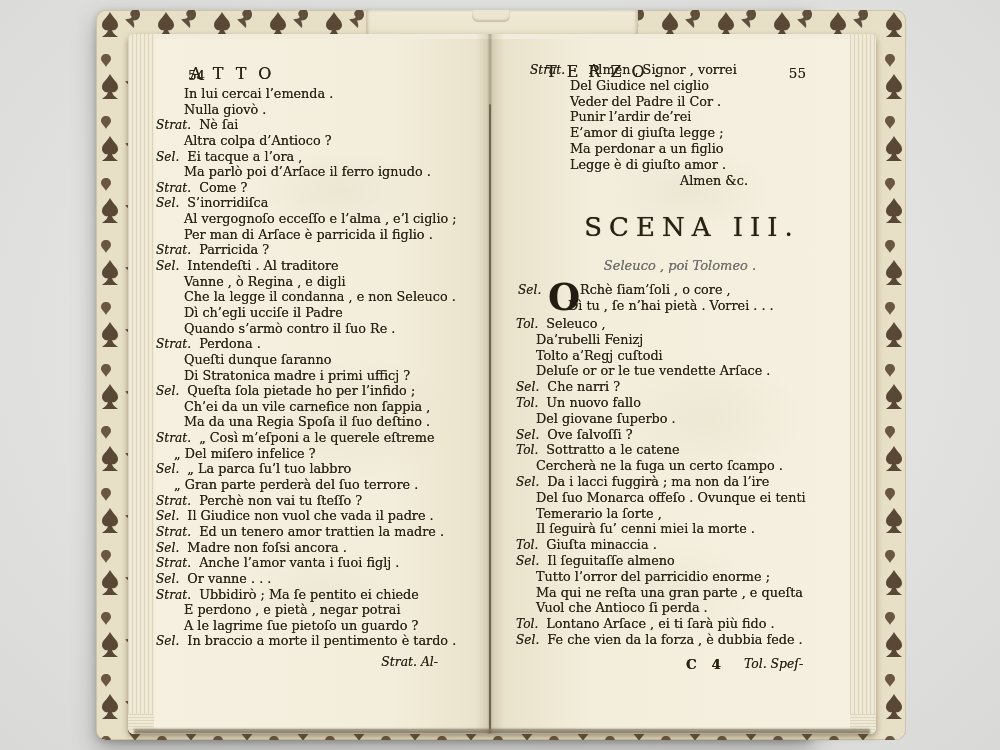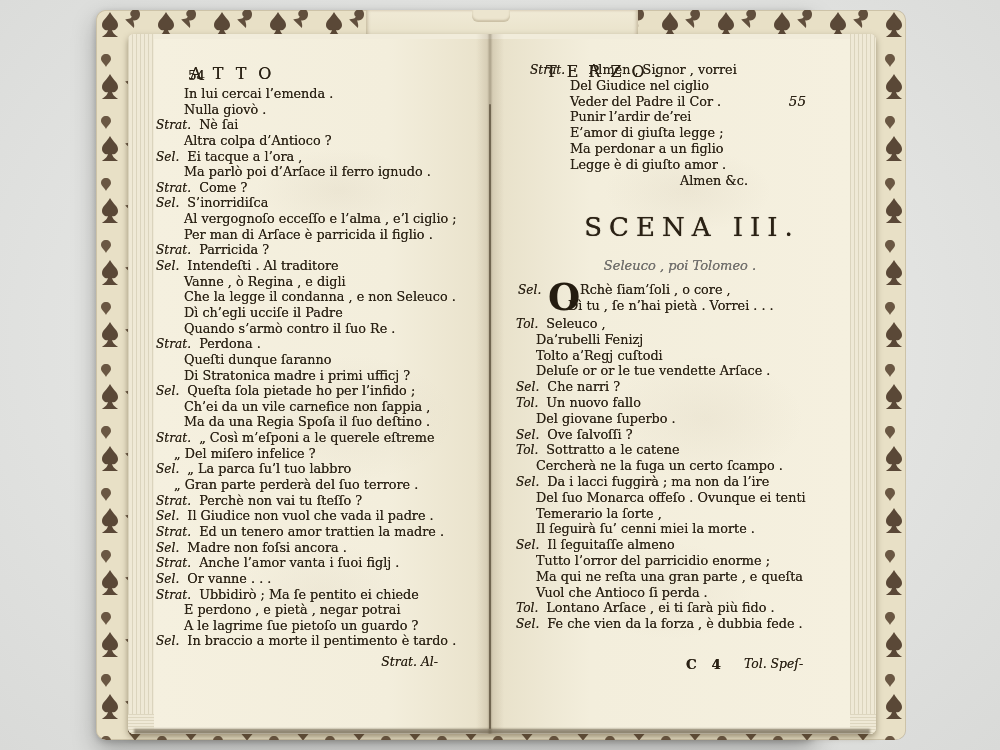--- a/index.html
+++ b/index.html
@@ -88,21 +88,21 @@
     text-shadow:0 0 .4px rgba(42,33,20,.75);
   }
   .header-left{position:absolute;left:28px;top:30px;width:334px;height:22px;}
   .pnum{font-size:13.5px;text-shadow:0 0 .4px rgba(42,33,20,.75);}
   .pnum-left{position:absolute;left:32px;top:3px;}
   .rtitle{display:block;text-align:left;font-size:16px;letter-spacing:12px;
           text-shadow:0 0 .6px rgba(42,33,20,.85);}
   .rtitle-left{padding-left:34px;}
   .header-right{position:absolute;left:388px;top:28px;width:300px;height:22px;}
   .rtitle-right{letter-spacing:10px;padding-left:30px;}
-  .pnum-right{position:absolute;right:10px;top:3px;font-style:italic;margin-top:28px;}
+  .pnum-right{position:absolute;right:10px;top:3px;}
   .aria-lines{position:absolute;left:388px;top:28px;width:310px;}
   .aria-lines .line{height:15.8px;line-height:15.8px;padding-left:14px;}
   .aria-lines .line .sp{margin-right:24px;}
   .aria-lines .line.aria-ind{padding-left:54px;}
   .aria-lines .line.aria-end{padding-left:86px;text-align:center;}
   .scena{
     position:absolute;left:388px;top:178px;width:300px;text-align:center;padding-left:26px;
     font-size:26px;letter-spacing:7px;color:#2a2114;
     text-shadow:0 0 .7px rgba(42,33,20,.9);
   }
@@ -238,20 +238,21 @@
           <div class="line"><span class="sp">Sel.</span><span class="vt">Che narri ?</span></div>
           <div class="line"><span class="sp">Tol.</span><span class="vt">Un nuovo fallo</span></div>
           <div class="line ind"><span class="vt">Del giovane ſuperbo .</span></div>
           <div class="line"><span class="sp">Sel.</span><span class="vt">Ove ſalvoſſi ?</span></div>
           <div class="line"><span class="sp">Tol.</span><span class="vt">Sottratto a le catene</span></div>
           <div class="line ind"><span class="vt">Cercherà ne la fuga un certo ſcampo .</span></div>
           <div class="line"><span class="sp">Sel.</span><span class="vt">Da i lacci fuggirà ;  ma non da l’ire</span></div>
           <div class="line ind"><span class="vt">Del ſuo Monarca offeſo . Ovunque ei tenti</span></div>
           <div class="line ind"><span class="vt">Temerario la ſorte ,</span></div>
           <div class="line ind"><span class="vt">Il ſeguirà ſu’ cenni miei la morte .</span></div>
+          <div class="line"><span class="sp">Tol.</span><span class="vt">Giuſta minaccia .</span></div>
           <div class="line"><span class="sp">Sel.</span><span class="vt">Il ſeguitaſſe almeno</span></div>
           <div class="line ind"><span class="vt">Tutto l’orror del parricidio enorme ;</span></div>
           <div class="line ind"><span class="vt">Ma qui ne reſta una gran parte ,  e queſta</span></div>
           <div class="line ind"><span class="vt">Vuol che Antioco ſi perda .</span></div>
           <div class="line"><span class="sp">Tol.</span><span class="vt">Lontano Arſace , ei ti ſarà più fido .</span></div>
           <div class="line"><span class="sp">Sel.</span><span class="vt">Fe che vien da la forza ,  è dubbia fede .</span></div>
         </div>
       <div class="sig-row">
         <span class="sig">C 4</span>
         <span class="catch-right">Tol. Speſ-</span>

